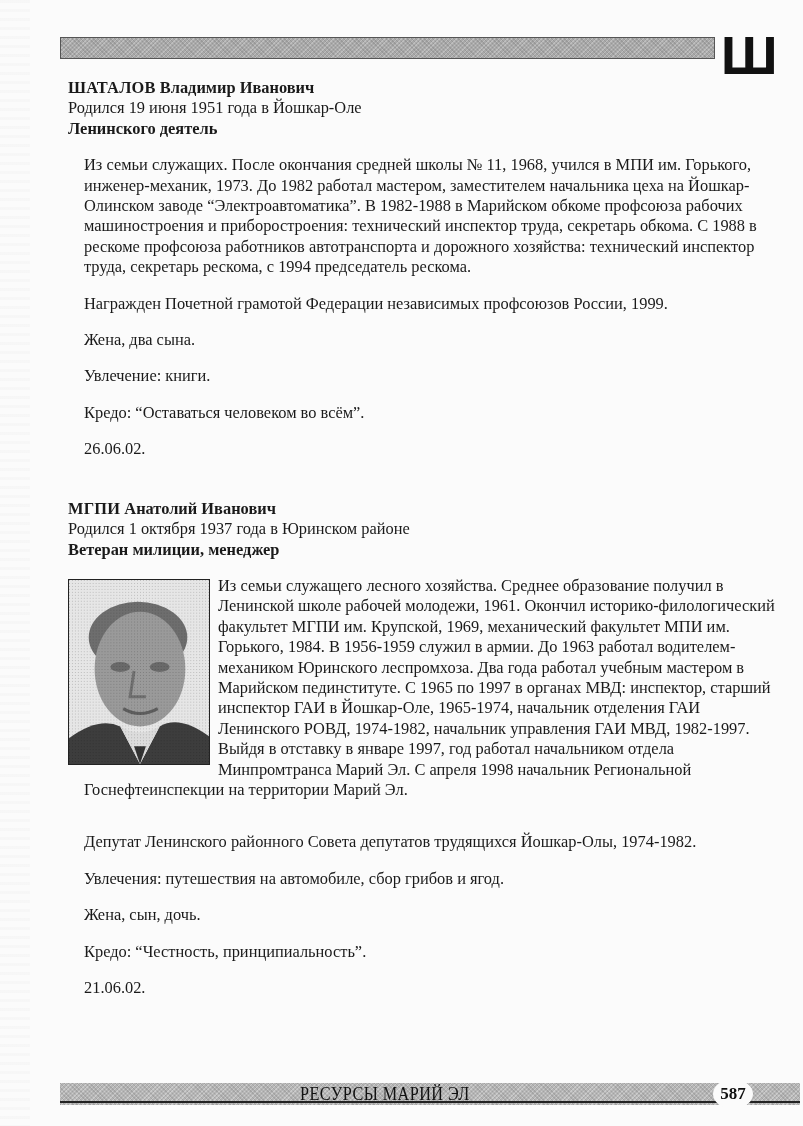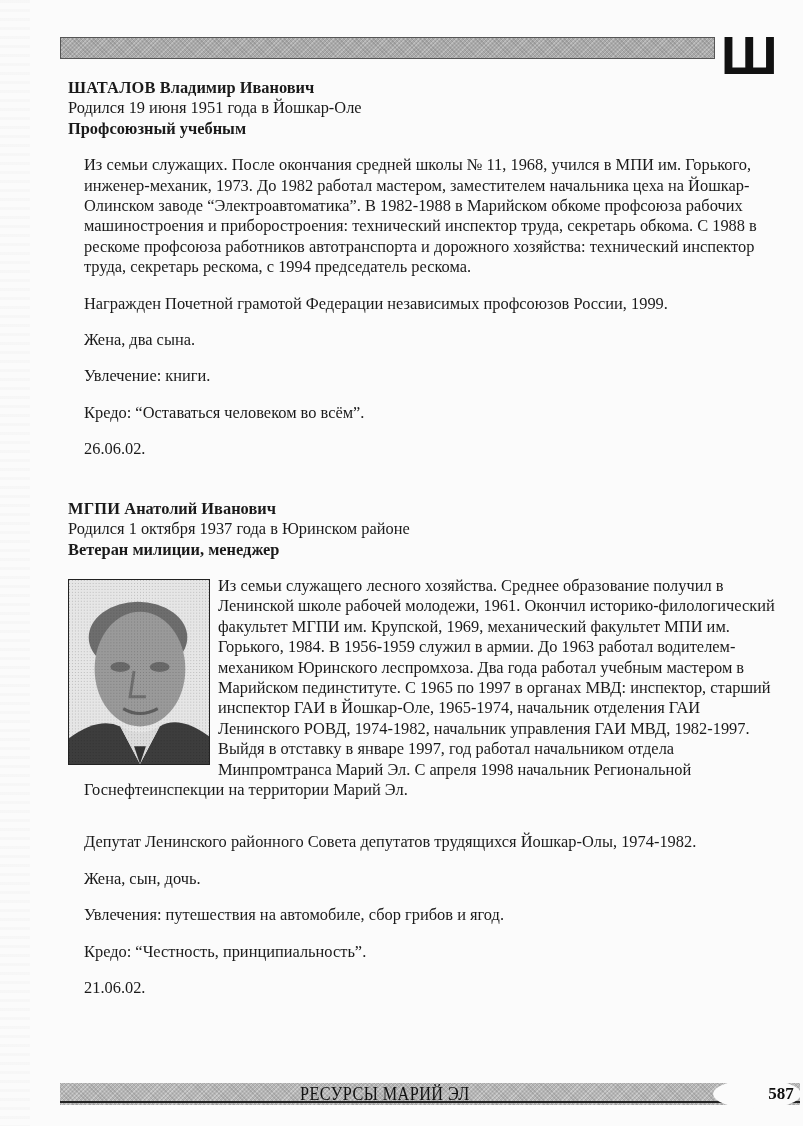--- a/index.html
+++ b/index.html
@@ -63,40 +63,40 @@
     .bottom-bar .title {
       position: absolute; left: 240px; top: 0px;
       font-family: "Liberation Serif", serif; font-size: 18px; line-height: 22px;
       letter-spacing: 0.5px; color: #111;
       transform: scaleX(0.9); transform-origin: left center;
     }
     .page-number {
       position: absolute; left: 653px; top: -4px; width: 40px; height: 30px;
       background: #fbfbfb; border-radius: 50%;
       font-family: "Liberation Serif", serif; font-weight: bold; font-size: 17px;
-      line-height: 30px; text-align: center; color: #111; padding-left: 48px;
+      line-height: 30px; text-align: center; color: #111;
     }
   </style>
 </head>
 <body>
 
 <div class="edge-noise"></div>
 
 <div class="top-bar"></div>
 <div class="section-letter">Ш</div>
 
 <div class="content">
 
   <div class="entry">
     <div class="name">
       <span class="surname">ШАТАЛОВ</span>
       <span>Владимир Иванович</span>
     </div>
     <div class="birth">Родился 19 июня 1951 года в Йошкар-Оле</div>
-    <div class="role">Профсоюзный учебным</div>
+    <div class="role">Ленинского деятель</div>
     <div class="bio">
       <p>Из семьи служащих. После окончания средней школы № 11, 1968, учился в МПИ им. Горького, инженер-механик, 1973. До 1982 работал мастером, заместителем начальника цеха на Йошкар-Олинском заводе “Электроавтоматика”. В 1982-1988 в Марийском обкоме профсоюза рабочих машиностроения и приборостроения: технический инспектор труда, секретарь обкома. С 1988 в рескоме профсоюза работников автотранспорта и дорожного хозяйства: технический инспектор труда, секретарь рескома, с 1994 председатель рескома.</p>
       <p>Награжден Почетной грамотой Федерации независимых профсоюзов России, 1999.</p>
       <p>Жена, два сына.</p>
       <p>Увлечение: книги.</p>
       <p>Кредо: “Оставаться человеком во всём”.</p>
       <p>26.06.02.</p>
     </div>
   </div>
 
@@ -126,22 +126,22 @@
           <path d="M0 186 L0 160 Q30 138 52 148 L72 186 Z" fill="#3d3d3d"></path>
           <path d="M142 186 L142 158 Q112 136 92 148 L72 186 Z" fill="#3d3d3d"></path>
           <path d="M52 148 L72 186 L92 148 Q72 160 52 148 Z" fill="#dcdcdc"></path>
           <path d="M66 168 L72 186 L78 168 Z" fill="#333"></path>
           <rect width="142" height="186" fill="url(#halftone)"></rect>
         </svg>
       </div>
       <p>Из семьи служащего лесного хозяйства. Среднее образование получил в Ленинской школе рабочей молодежи, 1961. Окончил историко-филологический факультет МГПИ им. Крупской, 1969, механический факультет МПИ им. Горького, 1984. В 1956-1959 служил в армии. До 1963 работал водителем-механиком Юринского леспромхоза. Два года работал учебным мастером в Марийском пединституте. С 1965 по 1997 в органах МВД: инспектор, старший инспектор ГАИ в Йошкар-Оле, 1965-1974, начальник отделения ГАИ Ленинского РОВД, 1974-1982, начальник управления ГАИ МВД, 1982-1997. Выйдя в отставку в январе 1997, год работал начальником отдела Минпромтранса Марий Эл. С апреля 1998 начальник Региональной Госнефтеинспекции на территории Марий Эл.</p>
       <div class="clear"></div>
       <p>Депутат Ленинского районного Совета депутатов трудящихся Йошкар-Олы, 1974-1982.</p>
+      <p>Увлечения: путешествия на автомобиле, сбор грибов и ягод.</p>
       <p>Жена, сын, дочь.</p>
-      <p>Увлечения: путешествия на автомобиле, сбор грибов и ягод.</p>
       <p>Кредо: “Честность, принципиальность”.</p>
       <p>21.06.02.</p>
     </div>
   </div>
 </div>
 
 <div class="bottom-bar">
   <div class="band"></div>
   <div class="line"></div>
   <div class="title">РЕСУРСЫ МАРИЙ ЭЛ</div>

